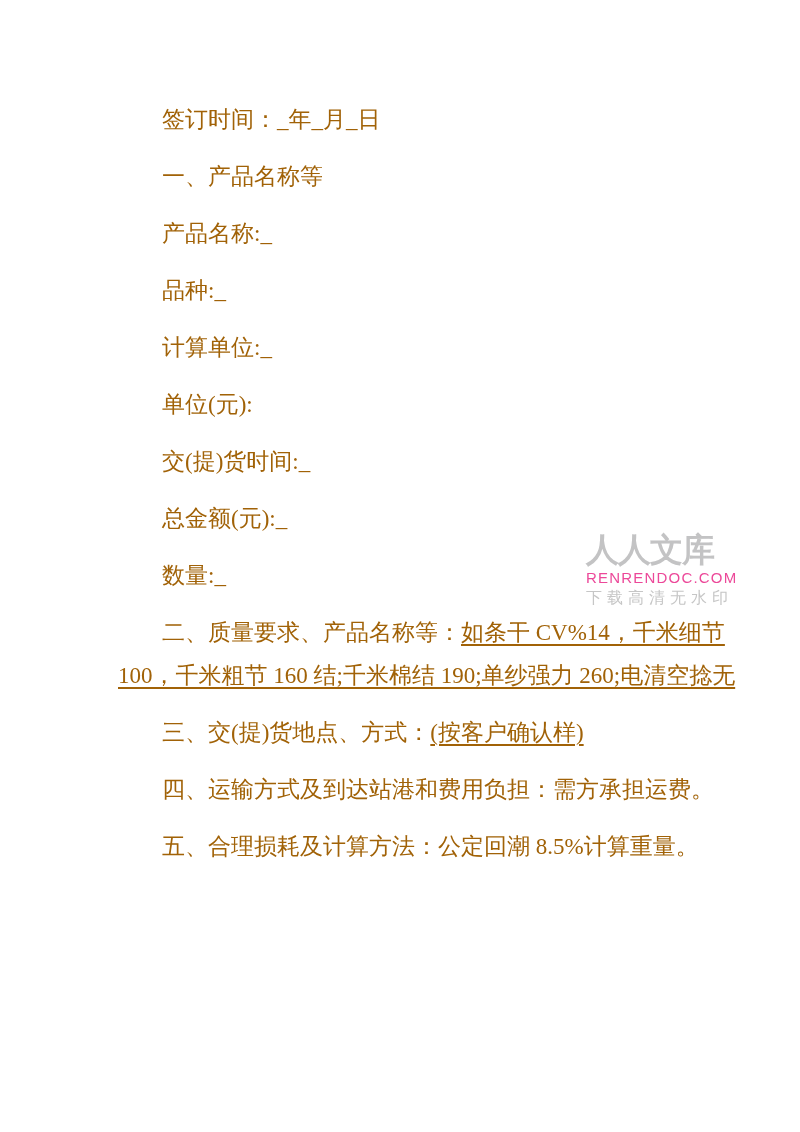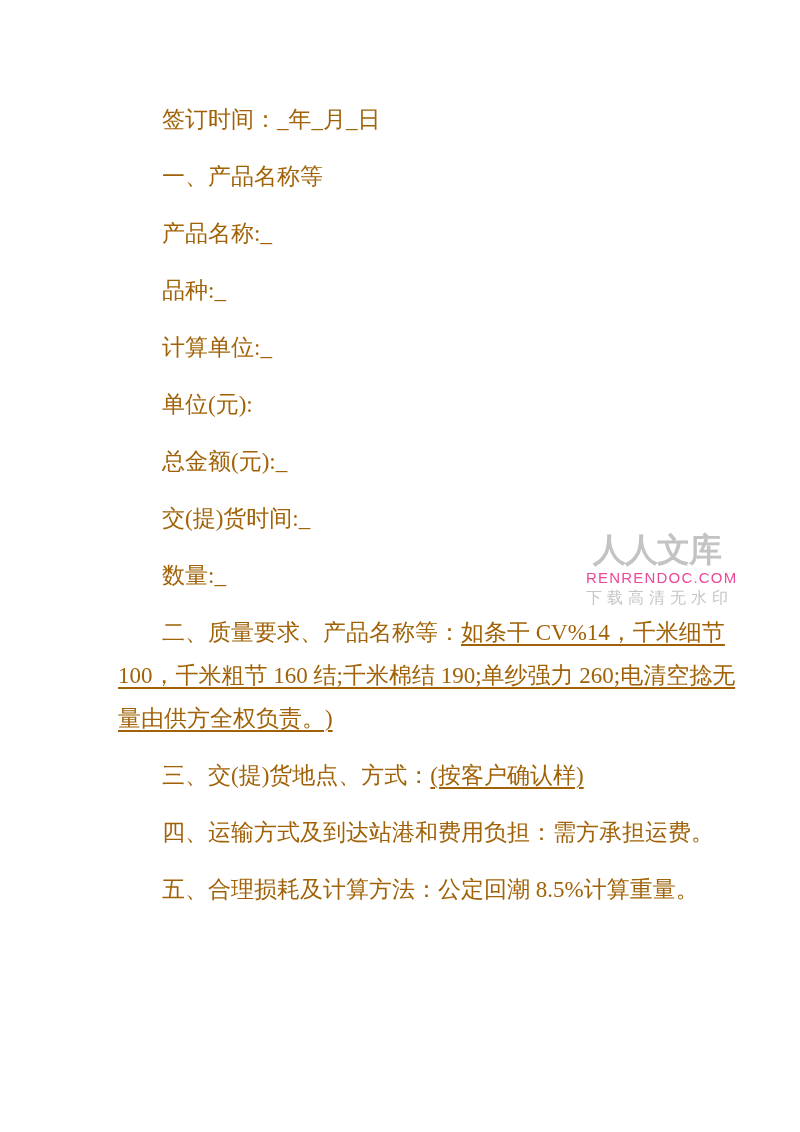--- a/index.html
+++ b/index.html
@@ -42,21 +42,20 @@
     font-family: "Liberation Sans", "DejaVu Sans", sans-serif;
     user-select: none;
     pointer-events: none;
   }
   .wm-title {
     font-size: 33px;
     font-weight: bold;
     line-height: 1;
     letter-spacing: -1px;
     color: #c3c3c4;
-    margin-left: 7px;
   }
   .wm-domain {
     font-size: 15px;
     line-height: 1;
     letter-spacing: 1.2px;
     color: #ec4899;
     margin-top: 4px;
   }
   .wm-tagline {
     font-size: 16px;
@@ -91,35 +90,34 @@
 
     <div class="para">
       <div class="line indent">计算单位:_</div>
     </div>
 
     <div class="para">
       <div class="line indent">单位(元):</div>
     </div>
 
     <div class="para">
-      <div class="line indent">总金额(元):_</div>
+      <div class="line indent">交(提)货时间:_</div>
     </div>
 
     <div class="para">
-      <div class="line indent">交(提)货时间:_</div>
+      <div class="line indent">总金额(元):_</div>
     </div>
 
     <div class="para">
       <div class="line indent">数量:_</div>
     </div>
 
     <div class="para">
       <div class="line indent"><span>二、质量要求、产品名称等：</span><span class="u">如条干 CV%14，千米细节</span></div>
       <div class="line"><span class="u">100，千米粗节 160 结;千米棉结 190;单纱强力 260;电清空捻无</span></div>
-      <div class="line"><span class="u">量由供方全权负责。)</span></div>
     </div>
 
     <div class="para">
       <div class="line indent"><span>三、交(提)货地点、方式：</span><span class="u">(按客户确认样)</span></div>
     </div>
 
     <div class="para">
       <div class="line indent">四、运输方式及到达站港和费用负担：需方承担运费。</div>
     </div>
 

